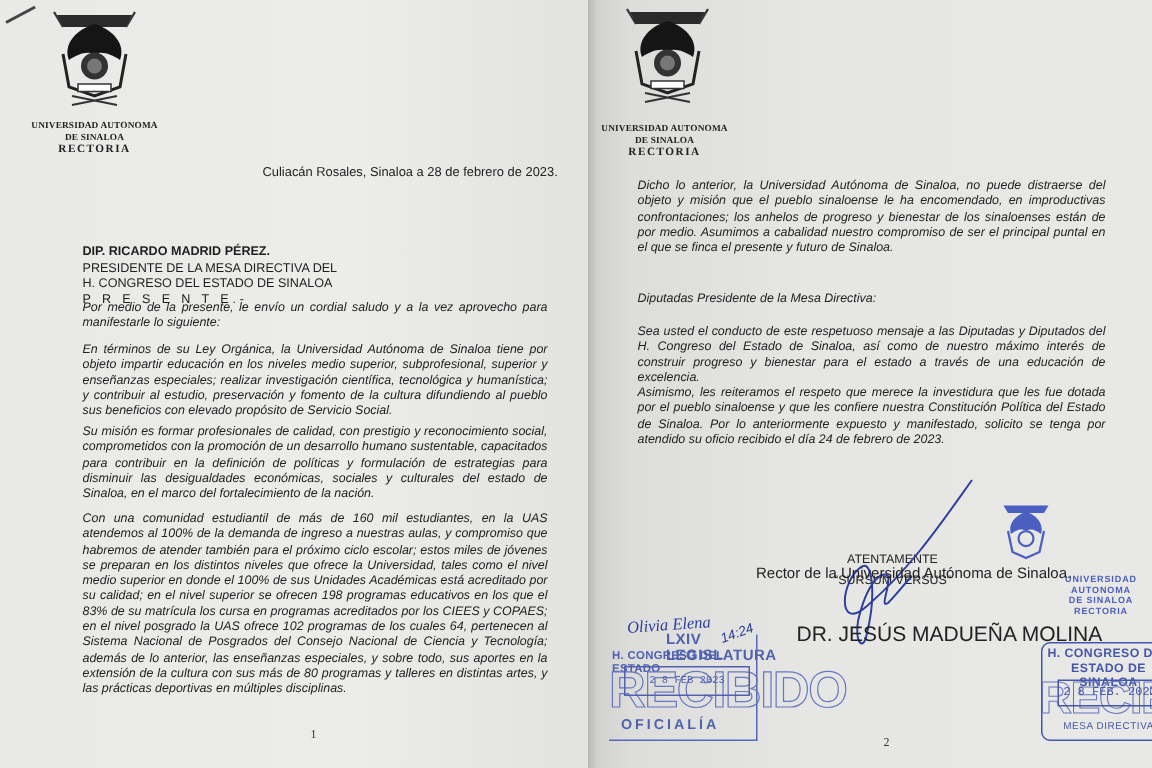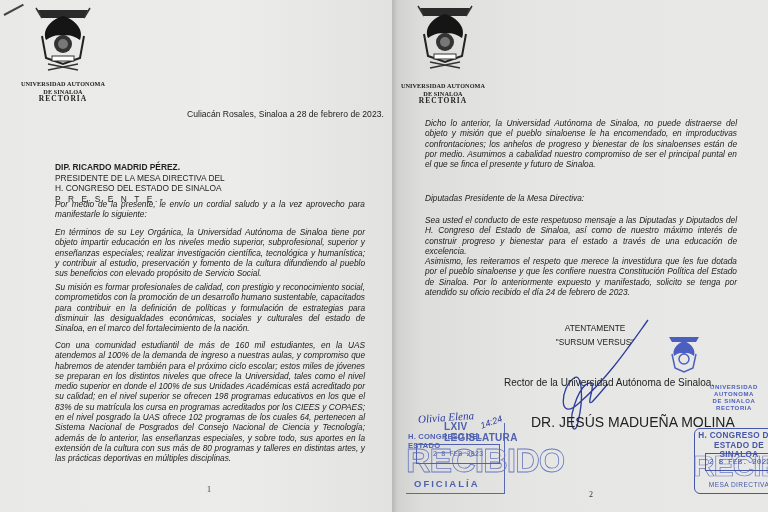--- a/index.html
+++ b/index.html
@@ -31,32 +31,32 @@
   .crest {
     position: absolute; width: 62px; height: 66px;
   }
   .crest svg { width: 100%; height: 100%; display: block; }
   .crest-caption {
     position: absolute; text-align: center; font-family: "Liberation Serif", serif;
     font-size: 6.2px; line-height: 7.5px; color: #222; font-weight: bold; letter-spacing: 0.1px;
   }
   .crest-caption .rect-line { font-size: 7.5px; letter-spacing: 1px; font-weight: bold; }
   .date-line {
-    position: absolute; left: 175px; top: 109px; font-size: 8.6px; color: #222; margin-left: 12px;
+    position: absolute; left: 175px; top: 109px; font-size: 8.6px; color: #222;
   }
   .addressee { position: absolute; left: 55px; top: 146px; font-size: 8.4px; line-height: 10.5px; }
   .addressee .name { font-weight: bold; margin-top: 16px; }
   .addressee .presente { font-weight: normal; letter-spacing: 2.6px; }
   .para {
     position: absolute; font-size: 8.3px; line-height: 10.3px; text-align: justify; color: #222; font-style: italic;
   }
   .left-para { left: 55px; width: 310px; }
   .right-para { left: 425px; width: 312px; }
   .page-num { position: absolute; font-family: "Liberation Serif", serif; font-size: 8px; color: #333; }
-  .sign-block { position: absolute; text-align: center; font-size: 8.3px; color: #222; }
+  .sign-block { position: absolute; text-align: center; font-size: 8.3px; color: #222; margin-top: 44px; }
   .signer-name { position: absolute; font-size: 14px; font-weight: normal; color: #222; margin-top: 48px; }
   .signer-title { position: absolute; font-size: 10px; color: #222; }
   .signature { position: absolute; left: 548px; top: 318px; width: 110px; height: 120px; }
   .signature svg { width: 100%; height: 100%; display: block; }
   .blue-seal { position: absolute; left: 666px; top: 334px; width: 36px; height: 42px; }
   .blue-seal svg { width: 100%; height: 100%; }
   .blue-seal-caption {
     position: absolute; left: 700px; top: 384px; font-size: 6px; line-height: 7px; color: #4a5fbf;
     font-weight: bold; text-align: center; letter-spacing: 0.6px;
   }

